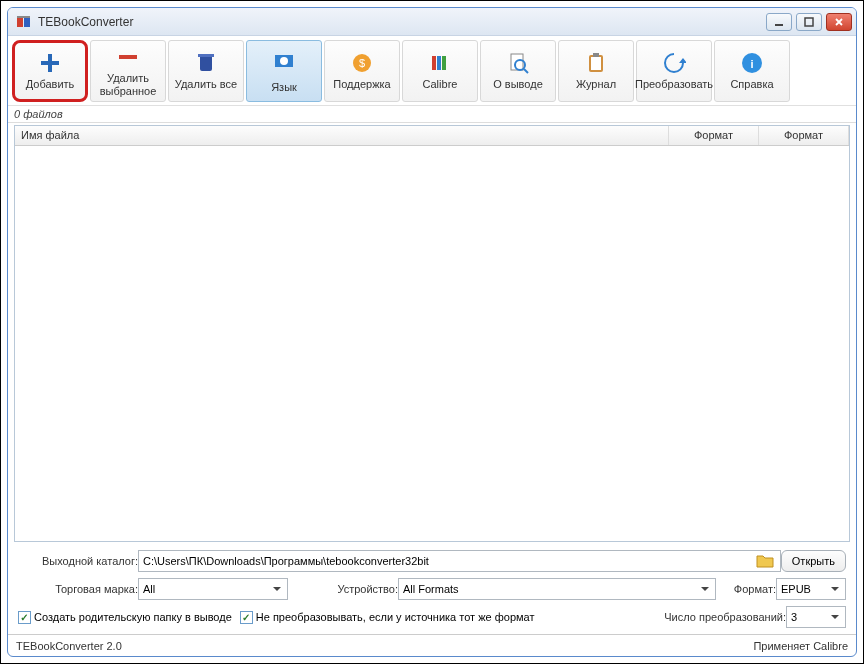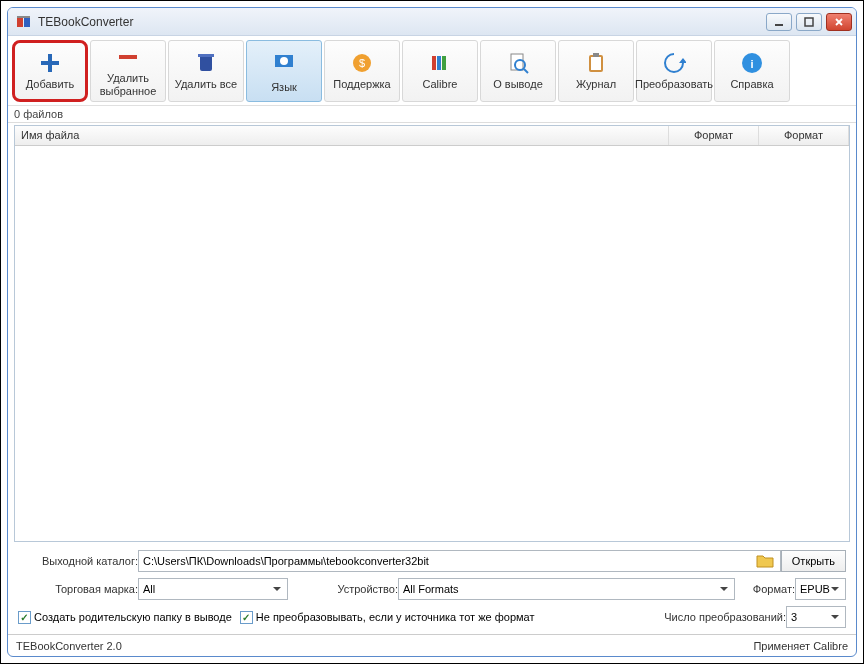--- a/index.html
+++ b/index.html
@@ -12,35 +12,35 @@
 .win-btns { display: flex; gap: 4px; }
 .win-btn { width: 26px; height: 18px; border: 1px solid #8aa8c8; border-radius: 3px; background: linear-gradient(#f8fafc, #dce6f0); display: flex; align-items: center; justify-content: center; cursor: pointer; }
 .win-btn.close { background: linear-gradient(#f08070, #d04530); border-color: #a03020; }
 .win-btn svg { width: 12px; height: 10px; }
 .toolbar { height: 70px; display: flex; padding: 4px 4px 2px 4px; gap: 2px; background: #fff; border-bottom: 1px solid #e0e0e0; }
 .tb-btn { width: 76px; height: 62px; border: 1px solid #d8d8d8; border-radius: 3px; background: linear-gradient(#fdfdfd, #f2f2f2); display: flex; flex-direction: column; align-items: center; justify-content: center; gap: 3px; cursor: pointer; }
 .tb-btn.highlighted { border: 3px solid #d02020; border-radius: 8px; position: relative; }
 .tb-btn.active { background: linear-gradient(#e4f0fa, #c8dff2); border-color: #8abce0; gap: 8px; }
 .tb-icon { width: 24px; height: 24px; display: flex; align-items: center; justify-content: center; }
 .tb-label { font-size: 11px; color: #333; text-align: center; line-height: 1.1; }
-.status-mini { padding: 2px 6px; font-size: 11px; color: #444; border-bottom: 1px solid #ddd; }
+.status-mini { padding: 2px 6px; font-size: 11px; color: #444; border-bottom: 1px solid #ddd; font-style: italic; }
 .list { flex: 1; margin: 2px 6px; border: 1px solid #b8c8d8; background: #fff; display: flex; flex-direction: column; }
 .list-header { display: flex; height: 20px; background: linear-gradient(#fdfdfd, #eee); border-bottom: 1px solid #ccc; }
 .lh { border-right: 1px solid #ddd; padding: 3px 6px; font-size: 11px; color: #333; }
 .lh-name { flex: 1; }
 .lh-size { width: 90px; text-align: center; }
 .lh-fmt { width: 90px; text-align: center; }
 .list-body { flex: 1; background: #fff; }
 .bottom { padding: 6px 10px; display: flex; flex-direction: column; gap: 6px; }
 .row { display: flex; align-items: center; gap: 0; }
 .lbl { text-align: right; color: #333; }
 .field { height: 22px; border: 1px solid #b0b8c0; background: #fff; padding: 0 4px; display: flex; align-items: center; font-size: 11px; }
 .combo { height: 22px; border: 1px solid #b0b8c0; background: #fff; display: flex; align-items: center; padding: 0 4px; position: relative; }
 .combo::after { content: ""; position: absolute; right: 6px; top: 8px; border: 4px solid transparent; border-top-color: #444; }
-.btn { height: 22px; padding: 0 10px; border: 1px solid #a8b0b8; border-radius: 0; background: linear-gradient(#fdfdfd, #eee); cursor: pointer; display: flex; align-items: center; }
+.btn { height: 22px; padding: 0 10px; border: 1px solid #a8b0b8; border-radius: 6px; background: linear-gradient(#fdfdfd, #eee); cursor: pointer; display: flex; align-items: center; }
 .chk { width: 13px; height: 13px; border: 1px solid #6a9cca; background: #fff; display: inline-flex; align-items: center; justify-content: center; margin-right: 3px; }
 .chk.checked::after { content: "✓"; color: #2a7a2a; font-size: 10px; font-weight: bold; }
 .statusbar { height: 22px; border-top: 1px solid #ccc; display: flex; align-items: center; padding: 0 8px; font-size: 11px; color: #333; }
 .status-right { margin-left: auto; }
 .folder-icon { width: 18px; height: 16px; margin-left: auto; margin-right: 2px; }
 </style>
 </head>
 <body>
 
 <div class="window">
@@ -195,21 +195,21 @@
   <div class="row">
     <span class="lbl" style="width:120px">Торговая марка:</span>
     <div class="combo" style="width:150px">
             <span>All</span>
           </div>
     <span class="lbl" style="width:110px">Устройство:</span>
     <div class="combo" style="flex:1">
             <span>All Formats</span>
           </div>
     <span class="lbl" style="width:60px">Формат:</span>
-    <div class="combo" style="width:51px">
+    <div class="combo" style="width:70px">
             <span>EPUB</span>
           </div>
   </div>
   <div class="row">
     <span class="chk checked"></span>
     <span>Создать родительскую папку в выводе</span>
     <span style="width:8px"></span>
     <span class="chk checked"></span>
     <span>Не преобразовывать, если у источника тот же формат</span>
     <span style="flex:1"></span>

